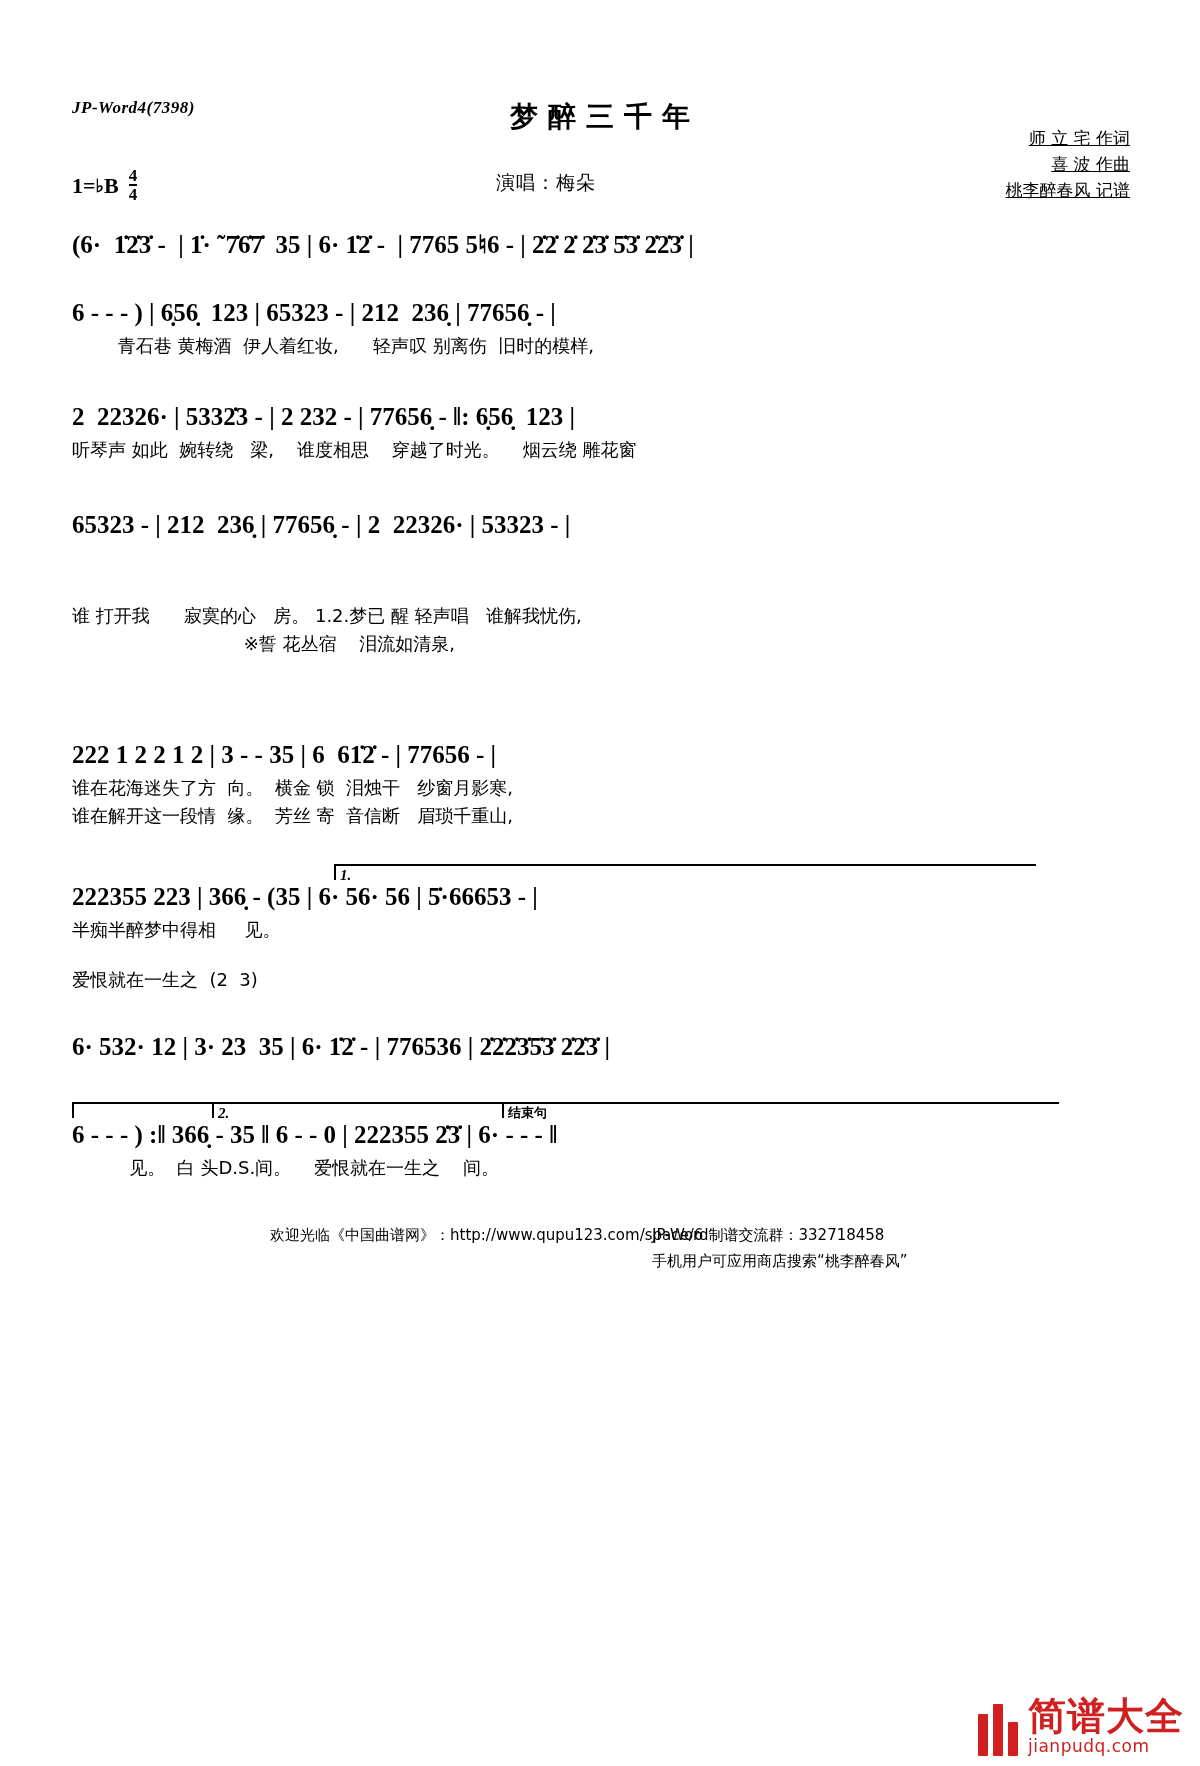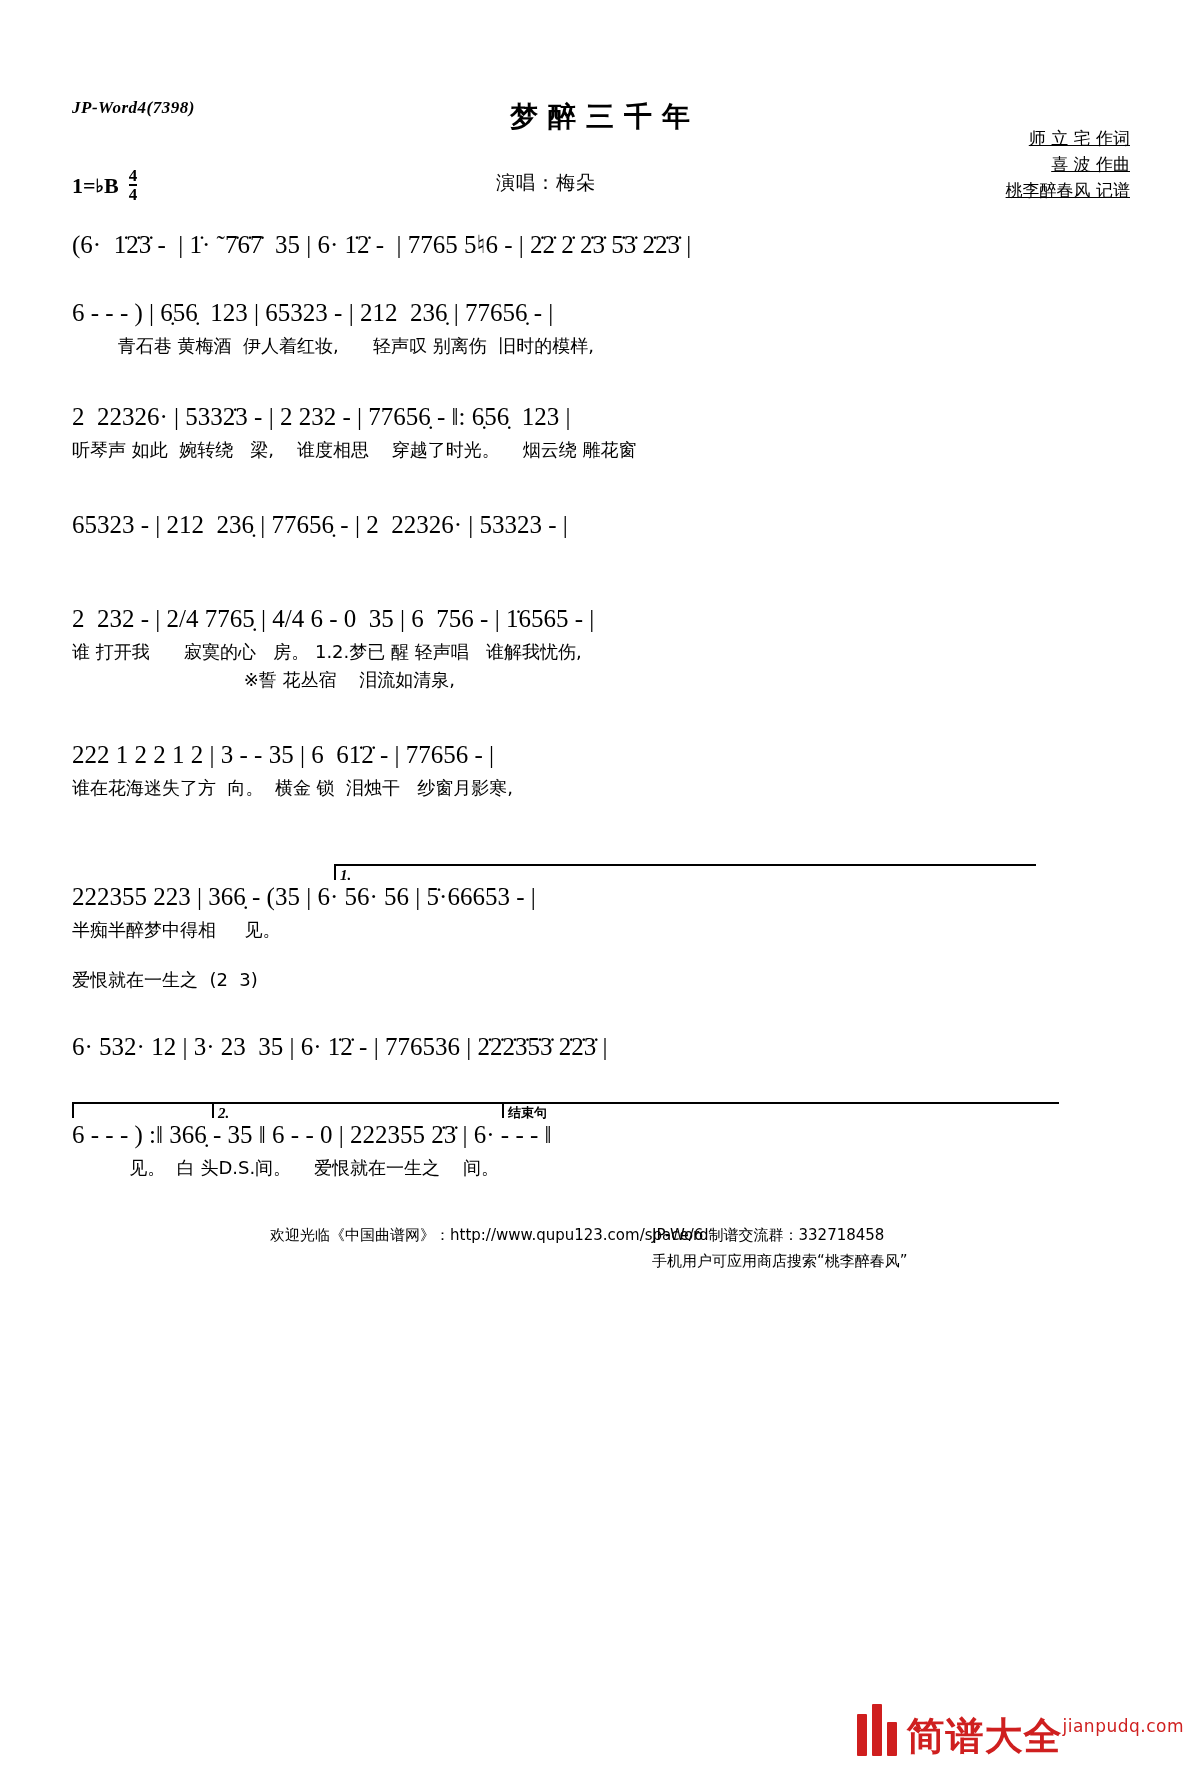--- a/index.html
+++ b/index.html
@@ -90,21 +90,21 @@
 
   
   .system {
     position: absolute;
     left: 72px;
     width: 1056px;
   }
   .notes {
     font-family: "Liberation Serif", serif;
     font-size: 25px;
-    font-weight: normal;
+    font-weight: bold;
     letter-spacing: 0px;
     white-space: pre;
     line-height: 34px;
     height: 36px;
   }
   .lyrics {
     font-family: "DejaVu Sans", sans-serif;
     font-size: 18px;
     white-space: pre;
     line-height: 28px;
@@ -183,21 +183,21 @@
     display: block;
     width: 10px;
     background: #cf1f1f;
     border-radius: 1px;
   }
   .logo .bars i:nth-child(1) { height: 42px; }
   .logo .bars i:nth-child(2) { height: 52px; }
   .logo .bars i:nth-child(3) { height: 34px; }
   .logo .txt {
     display: flex;
-    flex-direction: row;
+    flex-direction: column;
     align-items: flex-start;
   }
   .logo .cn {
     font-family: "DejaVu Sans", sans-serif;
     font-weight: bold;
     font-size: 38px;
     color: #cf1f1f;
     line-height: 40px;
     letter-spacing: 1px;
   }
@@ -247,28 +247,28 @@
   <div class="system" style="top:400px;">
     <div class="notes">2  22326· | 5332̇3 - | 2 232 - | 77656̣ - ‖: 6̣56̣  123 |</div>
     <div class="lyrics">听琴声 如此  婉转绕   梁,    谁度相思    穿越了时光。    烟云绕 雕花窗</div>
   </div>
 
   <div class="system" style="top:508px;">
     <div class="notes">65323 - | 212  236̣ | 77656̣ - | 2  22326· | 53323 - |</div>
   </div>
 
   <div class="system" style="top:602px;">
-    <div class="notes">2  232 - | 2/4 7765̣ | 4/4 6 - 0  35 | 6  756 - | 1̇6565 - |</div>
     <div class="lyrics">谁 打开我      寂寞的心   房。 1.2.梦已 醒 轻声唱   谁解我忧伤,</div>
     <div class="lyrics2">                              ※誓 花丛宿    泪流如清泉,</div>
   </div>
 
   <div class="system" style="top:738px;">
     <div class="notes">222 1 2 2 1 2 | 3 - - 35 | 6  61̇2̇ - | 77656 - |</div>
     <div class="lyrics">谁在花海迷失了方  向。  横金 锁  泪烛干   纱窗月影寒,</div>
+    <div class="lyrics2">谁在解开这一段情  缘。  芳丝 寄  音信断   眉琐千重山,</div>
   </div>
 
   <div class="system" style="top:880px;">
     <div class="volta" style="left:262px; top:-16px; width:700px;">
       <span>1.</span>
     </div>
     <div class="notes">222355 223 | 366̣ - (35 | 6· 56· 56 | 5̇·66653 - |</div>
     <div class="lyrics">半痴半醉梦中得相     见。</div>
     <div class="lyrics2" style="margin-top:22px;">爱恨就在一生之  (2  3)</div>
   </div>

